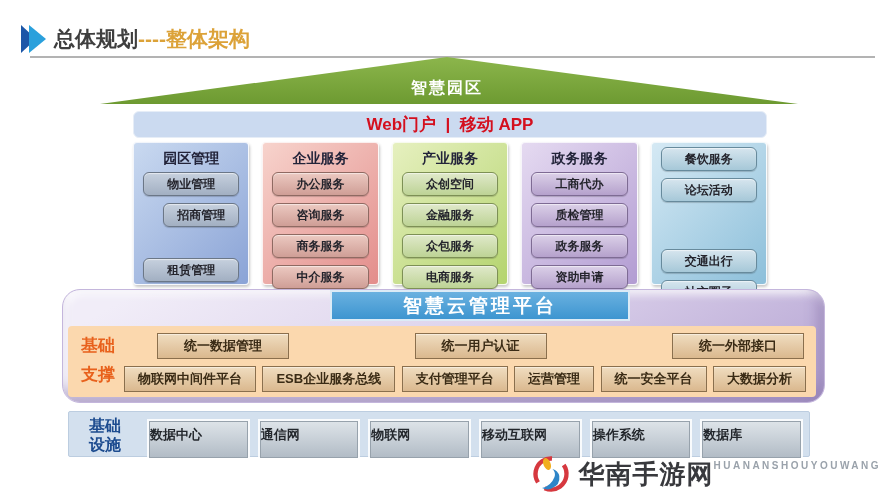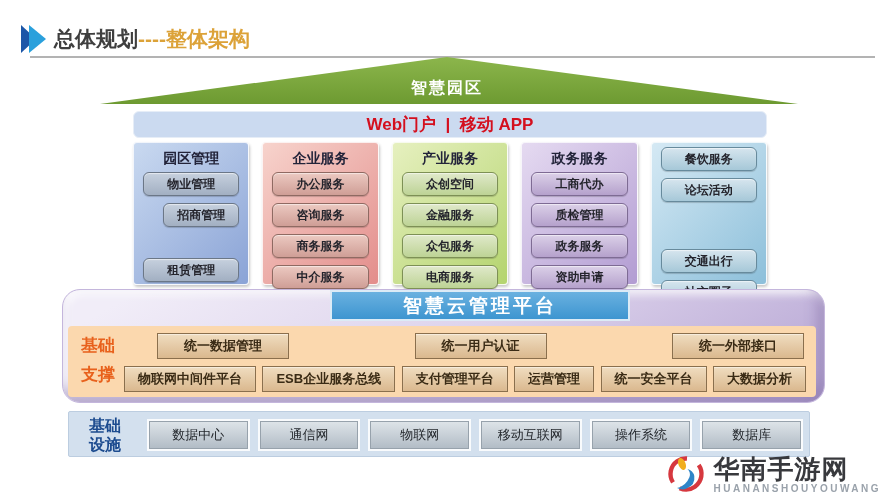--- a/index.html
+++ b/index.html
@@ -71,29 +71,29 @@
     box-shadow:inset 0 1px 1px rgba(255,255,255,.5); }
 
   
   #infra-panel { position:absolute; left:68px; top:411px; width:742px; height:46px;
     background:var(--infra-bg,#d3e0ee); border:1px solid #bccde0; border-radius:2px; }
   #infra-label { position:absolute; left:12px; top:4px; width:48px;
     color:var(--infra-label,#1c4b8f); font-size:16px; font-weight:bold;
     line-height:19px; white-space:pre-line; text-align:center; }
   #infra-boxes { position:absolute; left:80px; right:8px; top:9px; height:28px;
     display:flex; gap:12px; }
-  .infra-box { flex:1; height:28px; line-height:26px; text-align:center; font-size:13px;
-    font-weight:normal; color:#23272c;
+  .infra-box { flex:1; height:37px; line-height:26px; font-size:13px;
+    font-weight:bold; color:#23272c;
     background:linear-gradient(180deg,var(--infra-box-light,#dde3e8),var(--infra-box-dark,#b2bcc6));
     border:1px solid var(--infra-box-border,#97a2ac);
     box-shadow:0 0 0 2px rgba(255,255,255,.85); }
 
   
   #logo { position:absolute; right:8px; bottom:4px; display:flex; align-items:center; gap:6px; }
-  #logo-text { display:flex; flex-direction:column; }
+  #logo-text { display:flex; flex-direction:row; }
   #logo-name { font-size:26px; font-weight:bold; color:var(--logo-text,#38393d);
     letter-spacing:1px; line-height:28px; }
   #logo-sub { font-size:10px; color:var(--logo-subtext,#9aa2ab); letter-spacing:2.5px;
     font-weight:bold; }
 </style>
 </head>
 <body>
 
 <div id="page">
 

